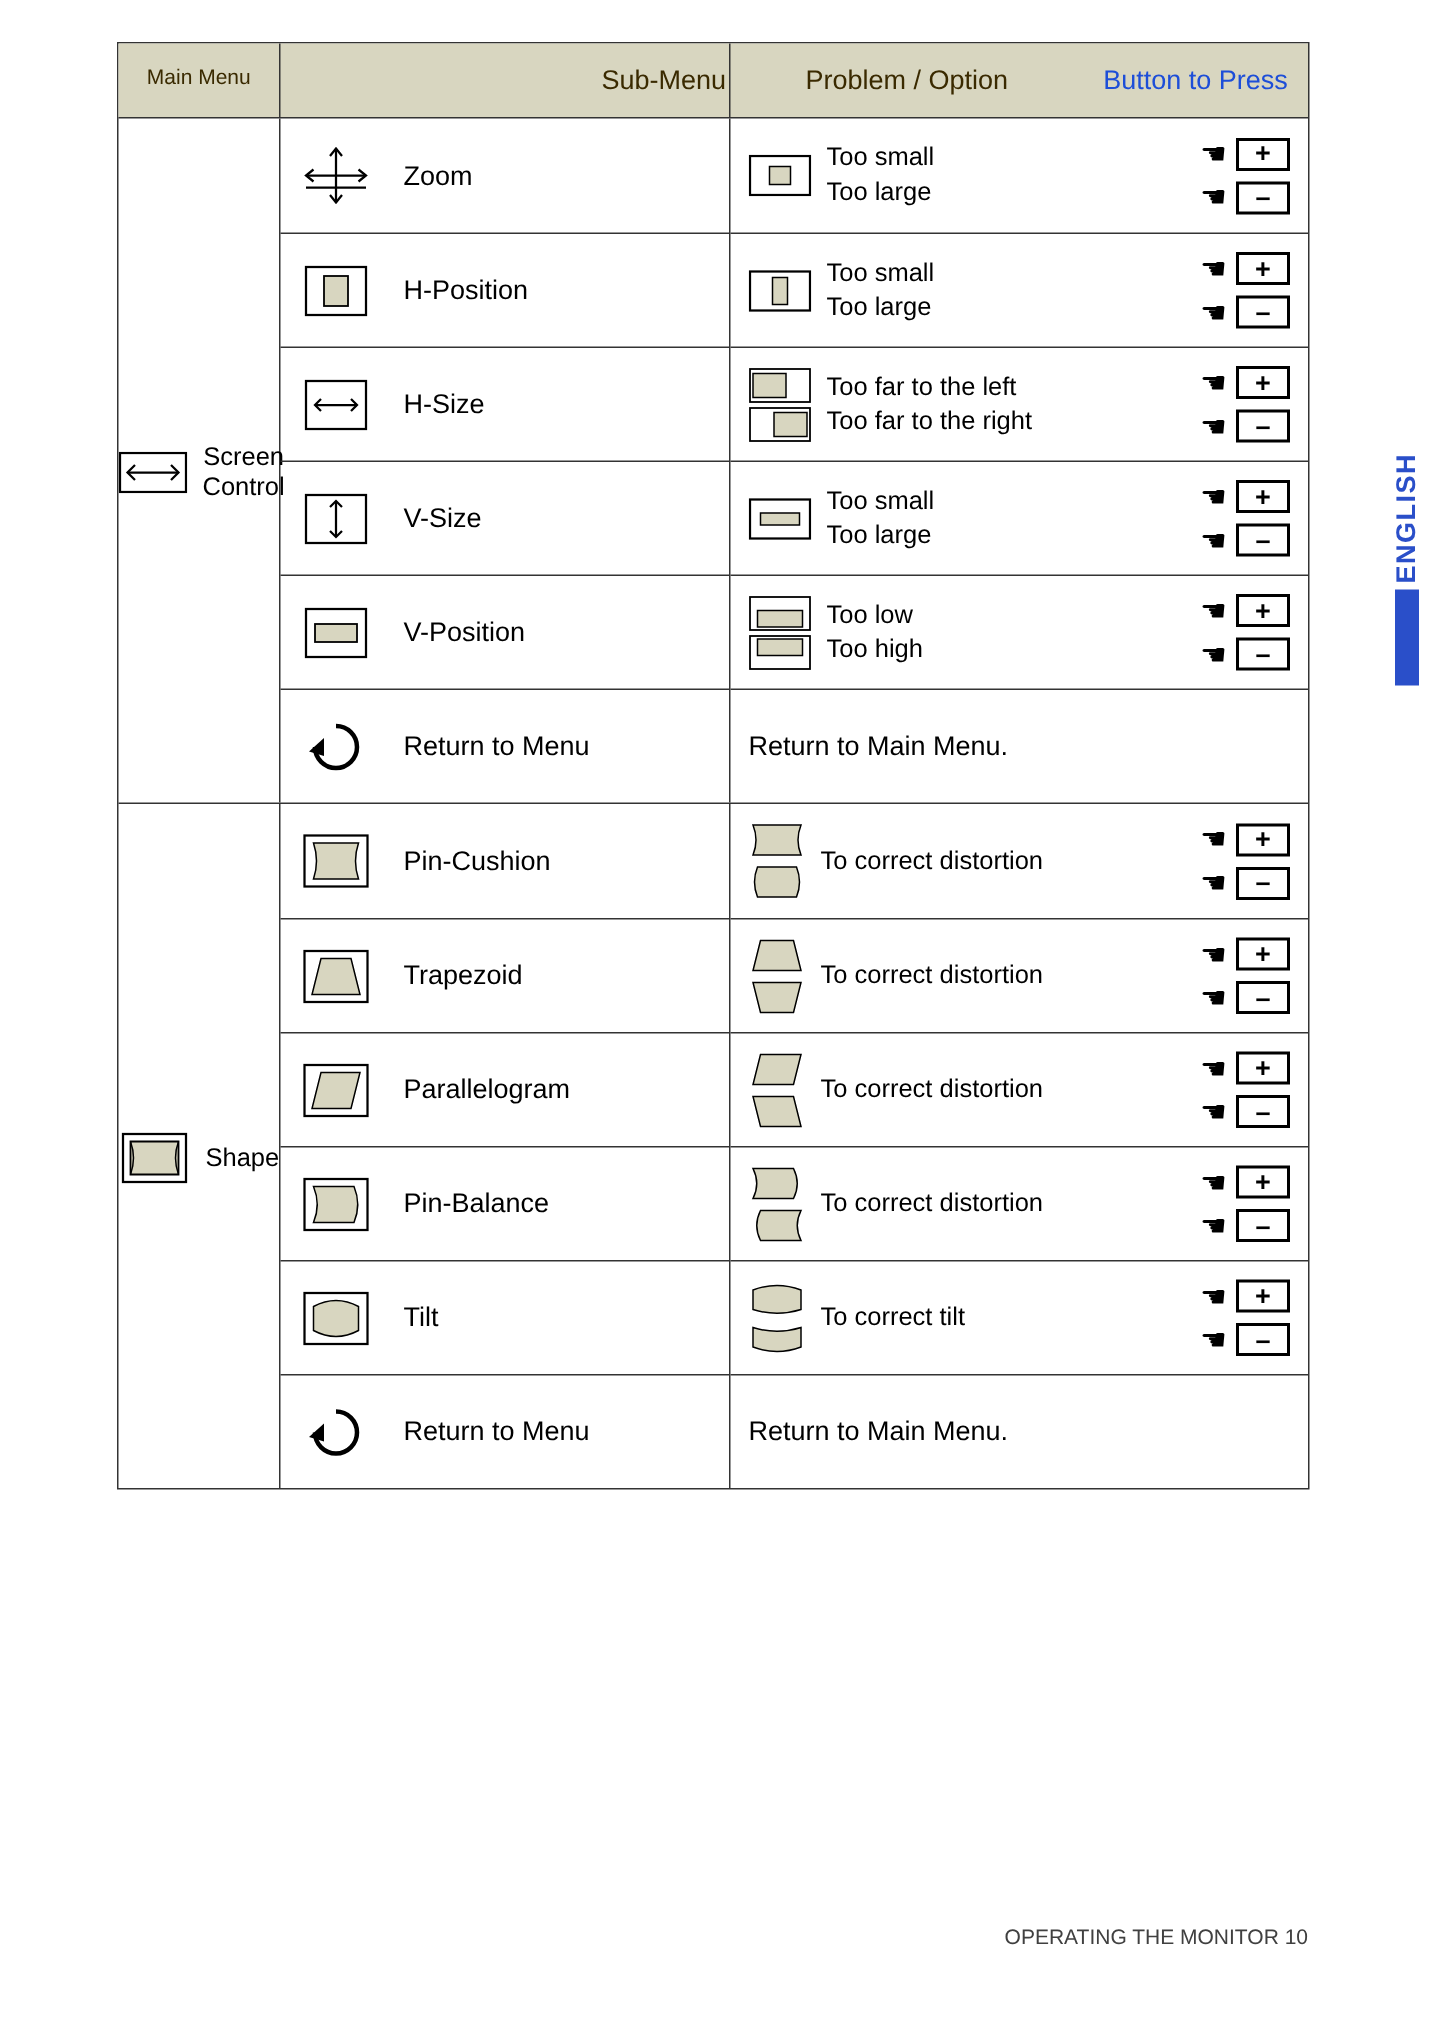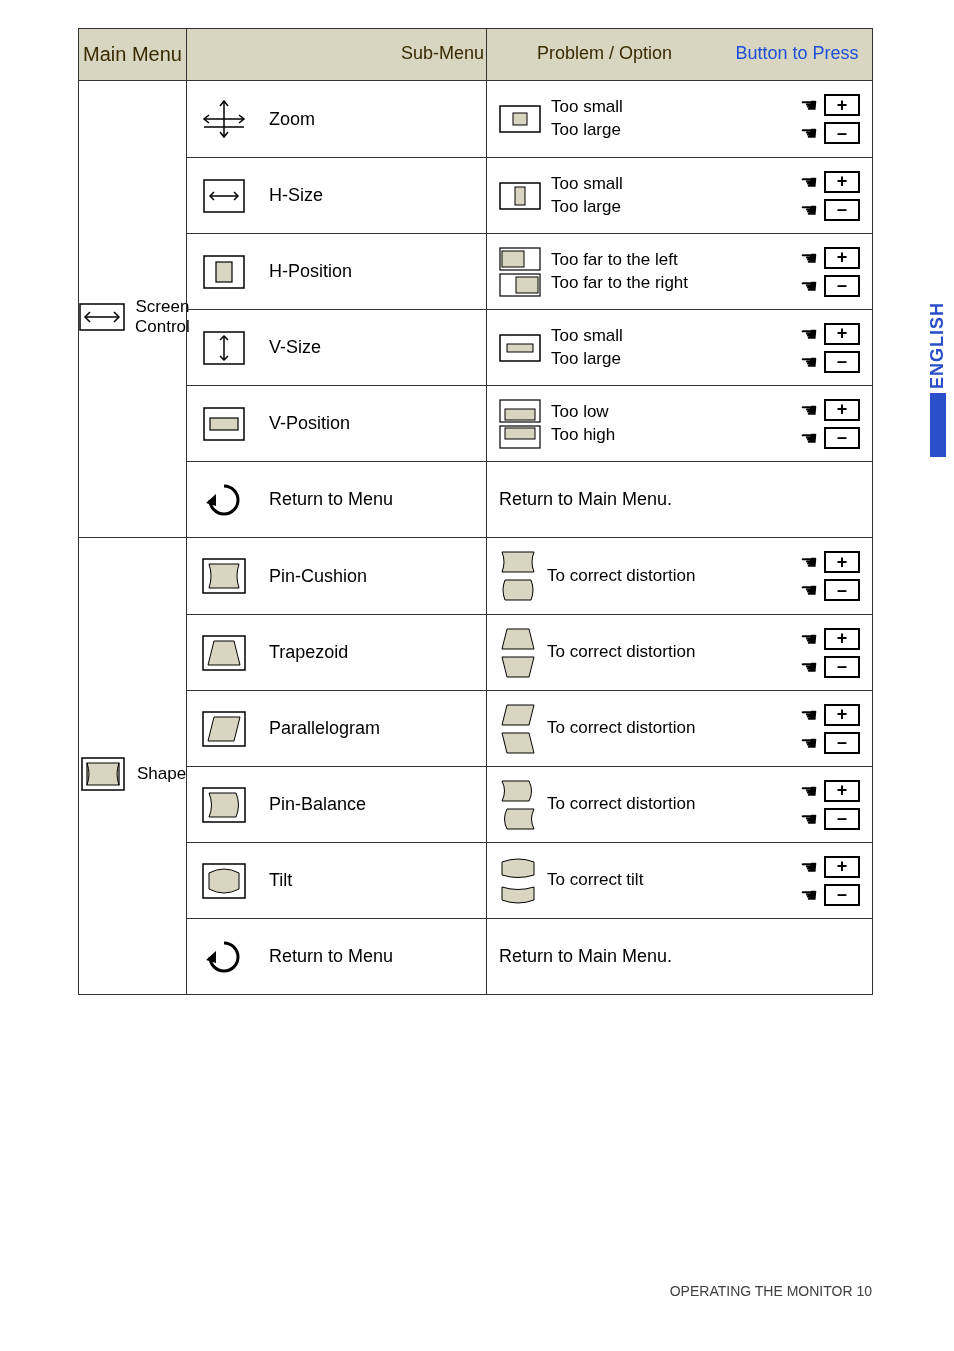--- a/index.html
+++ b/index.html
@@ -24,21 +24,21 @@
   }
   .header-row {
     display: flex;
     background: #d8d6c0;
   }
   .col-main {
     width: 108px;
     border-right: 1.5px solid #333;
     text-align: center;
     padding: 14px 2px;
-    font-size: 20px;
+    font-size: 14px;
     color: #3a2a00;
   }
   .col-sub {
     width: 300px;
     border-right: 1.5px solid #333;
     text-align: right;
     padding: 14px 2px;
     color: #3a2a00;
   }
   .col-right {
@@ -178,35 +178,35 @@
               <polyline points="39,18 44,22 39,26" fill="none" stroke="#000" stroke-width="1.5"></polyline>
               <line x1="4" y1="30" x2="44" y2="30" stroke="#000" stroke-width="1.5"></line>
             </svg>
           </div>
           <div class="sub-label">Zoom</div>
         </div>
         <div class="sub-row">
           <div class="sub-icon">
             <svg width="48" height="44" viewBox="0 0 48 44">
               <rect x="4" y="6" width="40" height="32" fill="none" stroke="#000" stroke-width="1.5"></rect>
+              <rect x="16" y="12" width="16" height="20" fill="#d8d6c0" stroke="#000" stroke-width="1.2"></rect>
+            </svg>
+          </div>
+          <div class="sub-label">H-Position</div>
+        </div>
+        <div class="sub-row">
+          <div class="sub-icon">
+            <svg width="48" height="44" viewBox="0 0 48 44">
+              <rect x="4" y="6" width="40" height="32" fill="none" stroke="#000" stroke-width="1.5"></rect>
               <line x1="10" y1="22" x2="38" y2="22" stroke="#000" stroke-width="1.5"></line>
               <polyline points="14,18 10,22 14,26" fill="none" stroke="#000" stroke-width="1.5"></polyline>
               <polyline points="34,18 38,22 34,26" fill="none" stroke="#000" stroke-width="1.5"></polyline>
             </svg>
           </div>
           <div class="sub-label">H-Size</div>
-        </div>
-        <div class="sub-row">
-          <div class="sub-icon">
-            <svg width="48" height="44" viewBox="0 0 48 44">
-              <rect x="4" y="6" width="40" height="32" fill="none" stroke="#000" stroke-width="1.5"></rect>
-              <rect x="16" y="12" width="16" height="20" fill="#d8d6c0" stroke="#000" stroke-width="1.2"></rect>
-            </svg>
-          </div>
-          <div class="sub-label">H-Position</div>
         </div>
         <div class="sub-row">
           <div class="sub-icon">
             <svg width="48" height="44" viewBox="0 0 48 44">
               <rect x="4" y="6" width="40" height="32" fill="none" stroke="#000" stroke-width="1.5"></rect>
               <line x1="24" y1="10" x2="24" y2="34" stroke="#000" stroke-width="1.5"></line>
               <polyline points="20,14 24,10 28,14" fill="none" stroke="#000" stroke-width="1.5"></polyline>
               <polyline points="20,30 24,34 28,30" fill="none" stroke="#000" stroke-width="1.5"></polyline>
             </svg>
           </div>

